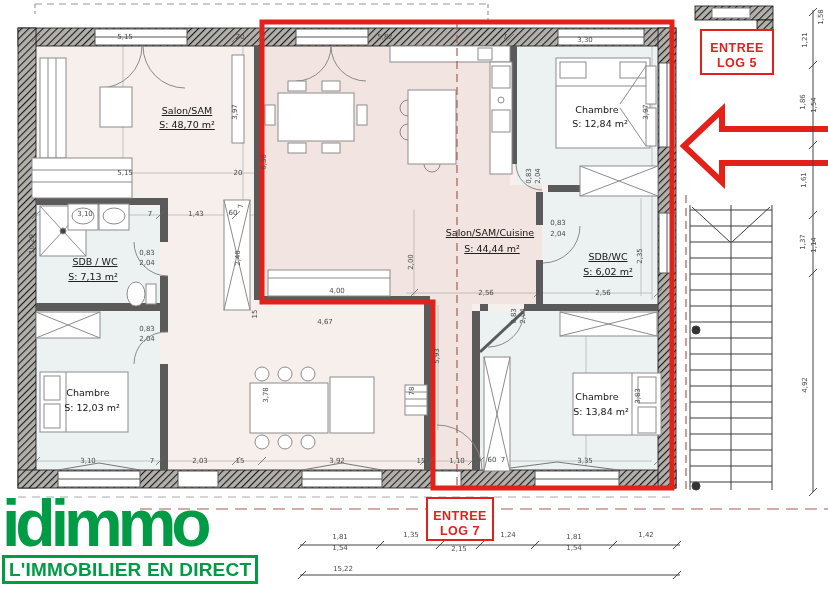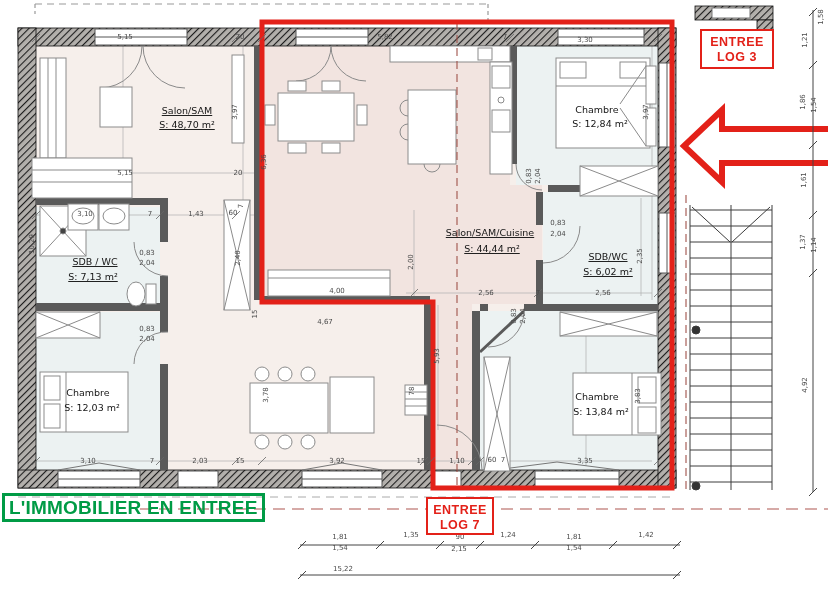--- a/index.html
+++ b/index.html
@@ -5,21 +5,21 @@
   html,body{margin:0;padding:0;background:#fff}
   #stage{position:relative;width:828px;height:591px;overflow:hidden;background:#fff;
          font-family:"DejaVu Sans",sans-serif}
   #plan-svg{position:absolute;left:0;top:0}
   text{text-anchor:middle}
   .dim{font:7px "DejaVu Sans",sans-serif;fill:#4a4a4a}
   .rname{font:9.5px "DejaVu Sans",sans-serif;fill:#161616}
   .u{text-decoration:underline}
   .entree{position:absolute;border:2px solid var(--red);background:#fff;color:var(--red);
           font:bold 12.5px "Liberation Sans",sans-serif;text-align:center;line-height:15px;
-          padding-top:4px;letter-spacing:.5px;z-index:5}
+          padding-top:10px;letter-spacing:.5px;z-index:5}
   #entree-log3{left:700px;top:29px;width:70px;height:32px}
   #entree-log2{left:426px;top:497px;width:64px;height:30px}
   #logo{position:absolute;left:2px;top:492px;color:var(--green);z-index:6}
   #logo .word{font:800 66px "Liberation Sans",sans-serif;letter-spacing:-5px;line-height:62px}
   #logo .tag{margin-top:1px;border:3px solid var(--green);font:bold 19px "Liberation Sans",sans-serif;
              letter-spacing:.2px;padding:0 4px;display:inline-block;line-height:23px}
 </style>
 </head>
 <body>
 
@@ -340,24 +340,25 @@
         <text x="508" y="537" class="dim">1,24</text>
         <text x="574" y="539" class="dim">1,81</text>
         <text x="574" y="550" class="dim">1,54</text>
         <text x="646" y="537" class="dim">1,42</text>
         <text x="343" y="571" class="dim">15,22</text>
       </g>
   </svg>
 
   <div class="entree" id="entree-log3">
     <div>ENTREE</div>
-    <div>LOG 3</div>
+    <div>LOG 5</div>
   </div>
   <div class="entree" id="entree-log2">
     <div>ENTREE</div>
     <div>LOG 7</div>
   </div>
 
   <div id="logo">
-    <div class="tag">L'IMMOBILIER EN ENTREE</div>
+    <div class="word">idimmo</div>
+    <div class="tag">L'IMMOBILIER EN DIRECT</div>
   </div>
 
 </div>
 
 </body></html>

